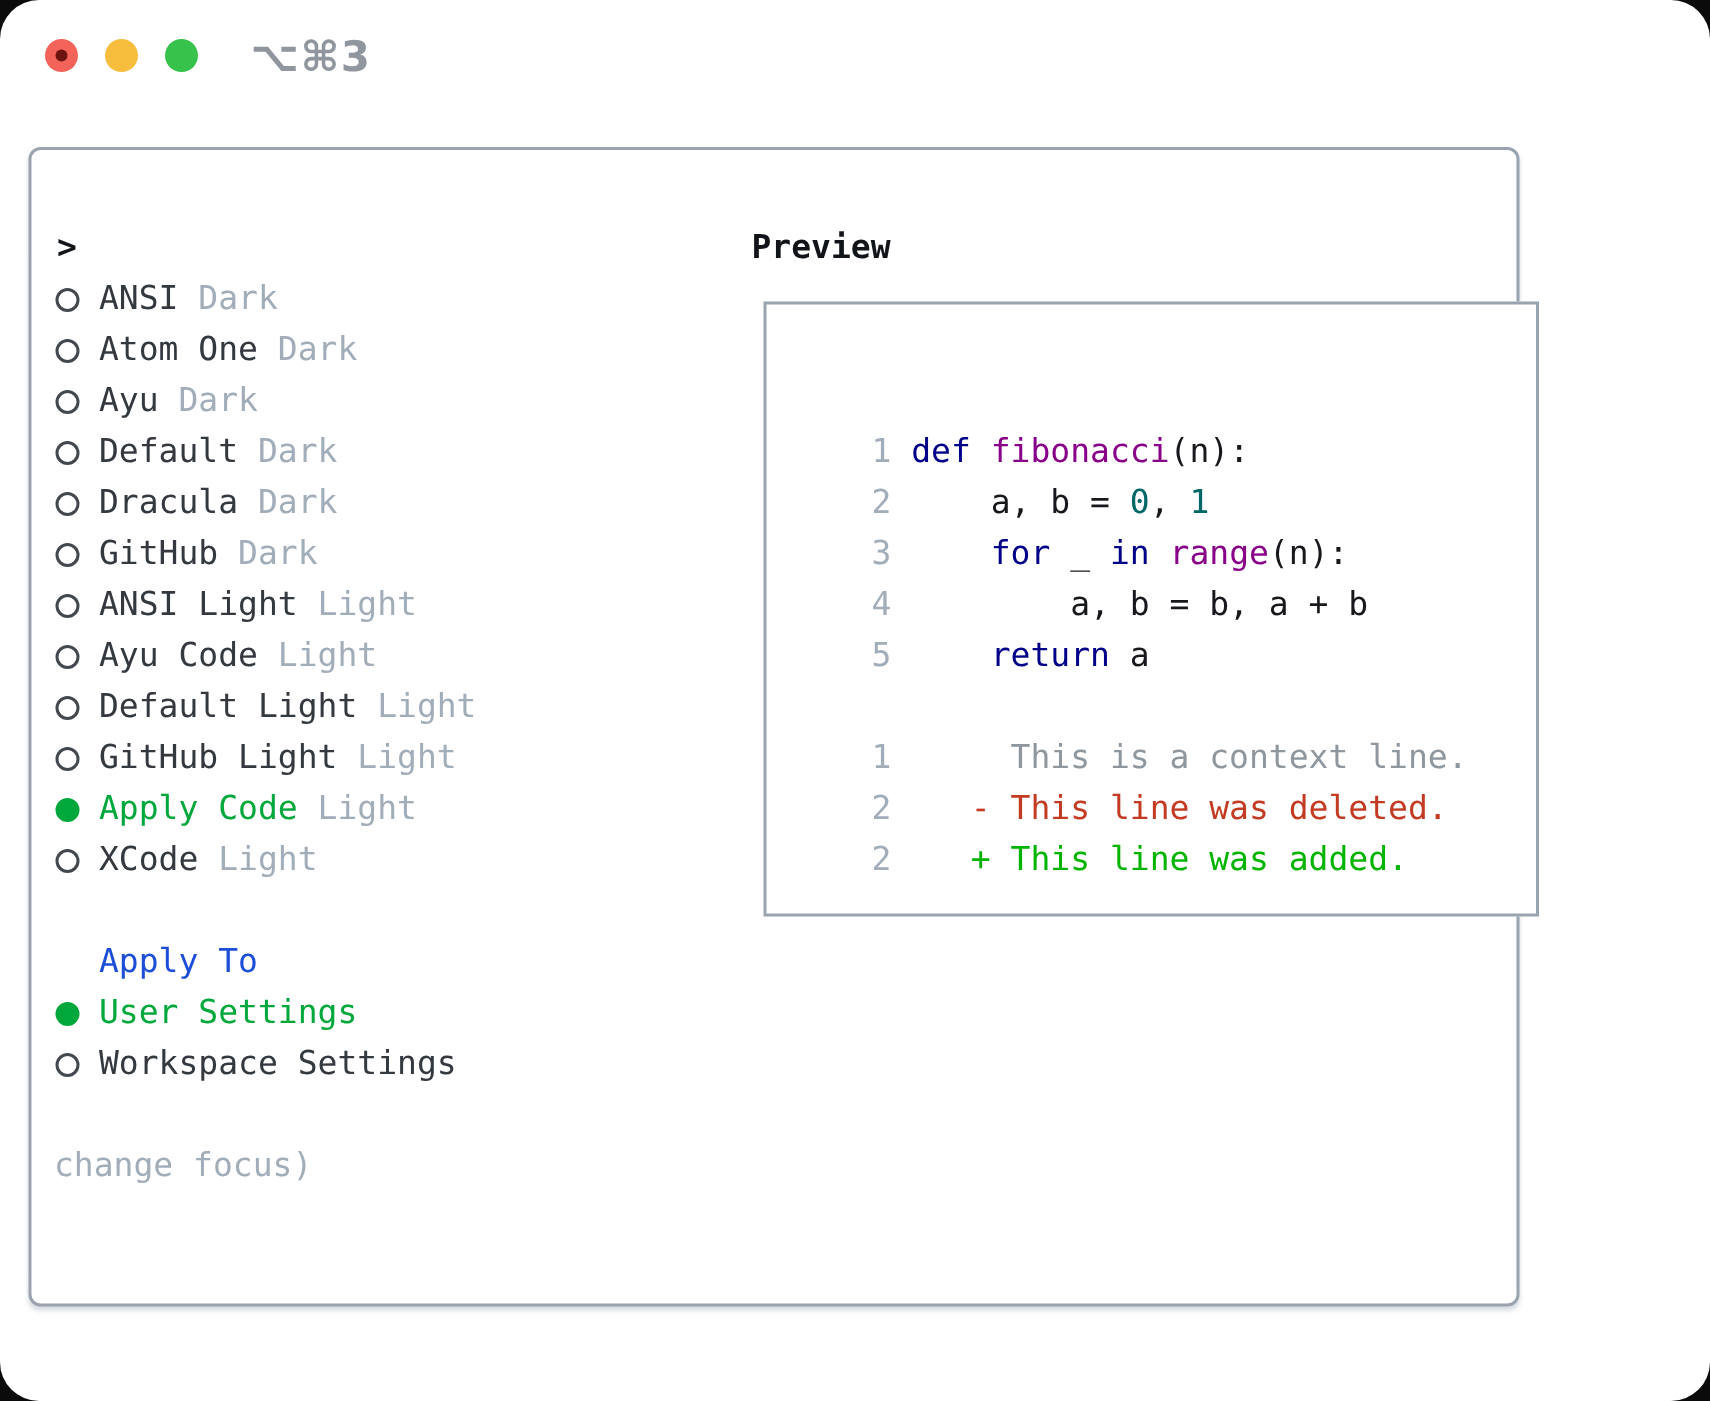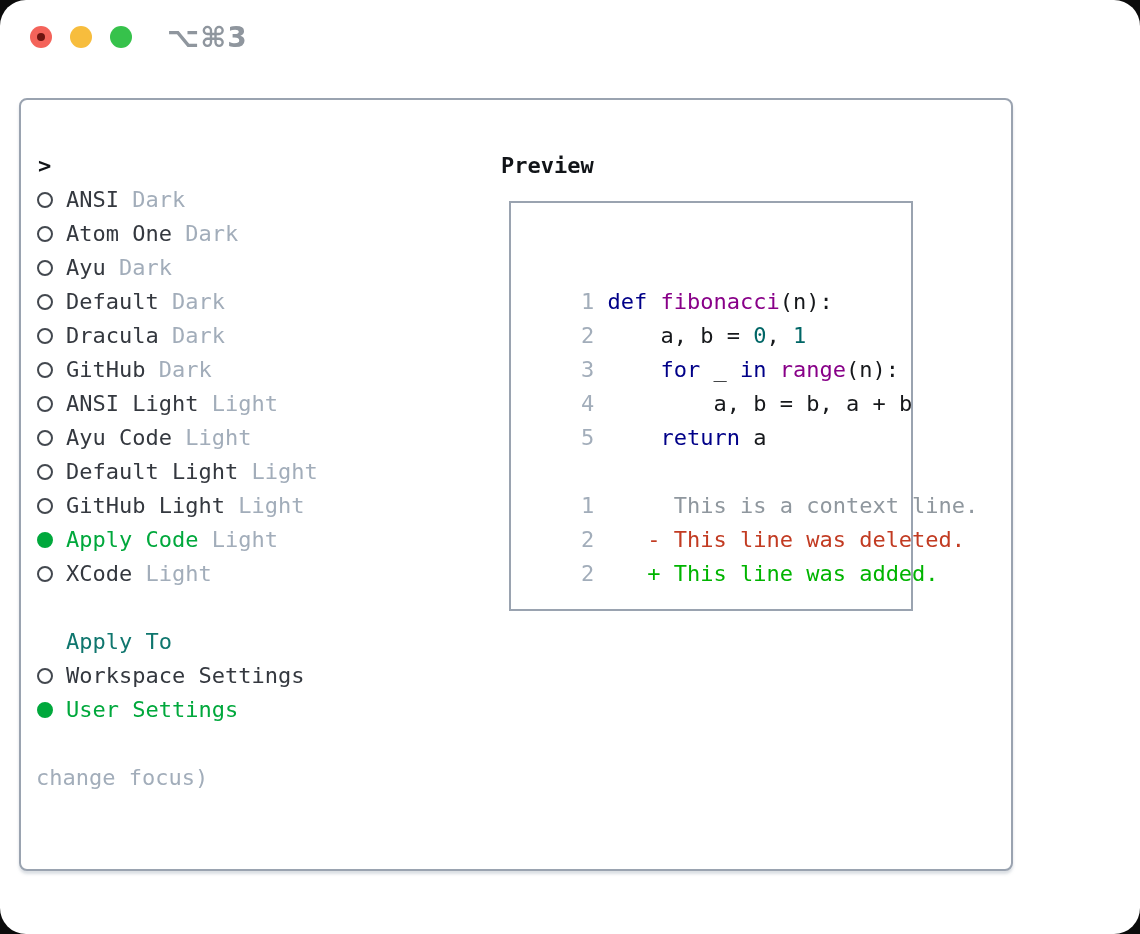--- a/index.html
+++ b/index.html
@@ -36,26 +36,26 @@
   .marker{width:30px;display:inline-flex;align-items:center;flex:none;}
   .prompt{font-weight:bold;color:#111418;padding-left:2px;font-size:22px;}
   .header-label{font-weight:bold;color:#111418;}
   .radio{box-sizing:border-box;width:16px;height:16px;border:2.5px solid #43484f;border-radius:50%;margin-left:1px;}
   .radio.sel{background:var(--selected-green,#00a83c);border-color:var(--selected-green,#00a83c);}
   .t-name{color:#34383f;}
   .theme-row.selected .t-name{color:var(--selected-green,#00a83c);}
   .t-variant{color:var(--muted-gray,#a0abb8);}
   .col-left{position:absolute;left:15px;top:49px;}
   .apply-block{position:absolute;left:15px;top:525px;}
-  .apply-label{color:#0f766e;text-align:center;}
+  .apply-label{color:#1d4ed8;text-align:center;}
   .help{position:absolute;left:15px;top:661px;color:var(--muted-gray,#a0abb8);}
   
   .preview-header{position:absolute;left:480px;top:49px;font-weight:bold;color:#111418;}
   .preview-box{
-    position:absolute;left:488px;top:101px;width:404px;height:410px;
+    position:absolute;left:488px;top:101px;width:517px;height:410px;
     box-sizing:border-box;border:2px solid var(--border-gray,#9aa3b0);background:#fff;
   }
   .pv-content{position:absolute;left:17px;top:48px;}
   .code-line{height:34px;line-height:34px;white-space:pre;font-size:22px;}
   .ln{color:var(--muted-gray,#9aa5b2);}
   .seg-plain{color:#16181b;}
   .seg-kw{color:var(--keyword-blue,#000088);}
   .seg-fn{color:var(--function-purple,#880088);}
   .seg-lit{color:var(--literal-teal,#006666);}
   .blank-line{height:34px;}
@@ -145,29 +145,29 @@
   </div>
 </div>
     </div>
 
     <div class="apply-block">
       <div class="row">
         <span class="marker"></span>
         <span class="apply-label">Apply To</span>
       </div>
       <div id="apply-list">
-  <div class="row theme-row">
-    <span class="marker"><span class="radio"></span></span>
-    <span class="t-name">Workspace Settings</span>
-  </div>
-
   <div class="row theme-row selected">
     <span class="marker"><span class="radio sel"></span></span>
     <span class="t-name">User Settings</span>
   </div>
+
+  <div class="row theme-row">
+    <span class="marker"><span class="radio"></span></span>
+    <span class="t-name">Workspace Settings</span>
+  </div>
 </div>
     </div>
 
     <div class="help">
       <div class="row">change focus)</div>
     </div>
 
     <div class="row preview-header">Preview</div>
 
     <div class="preview-box">

